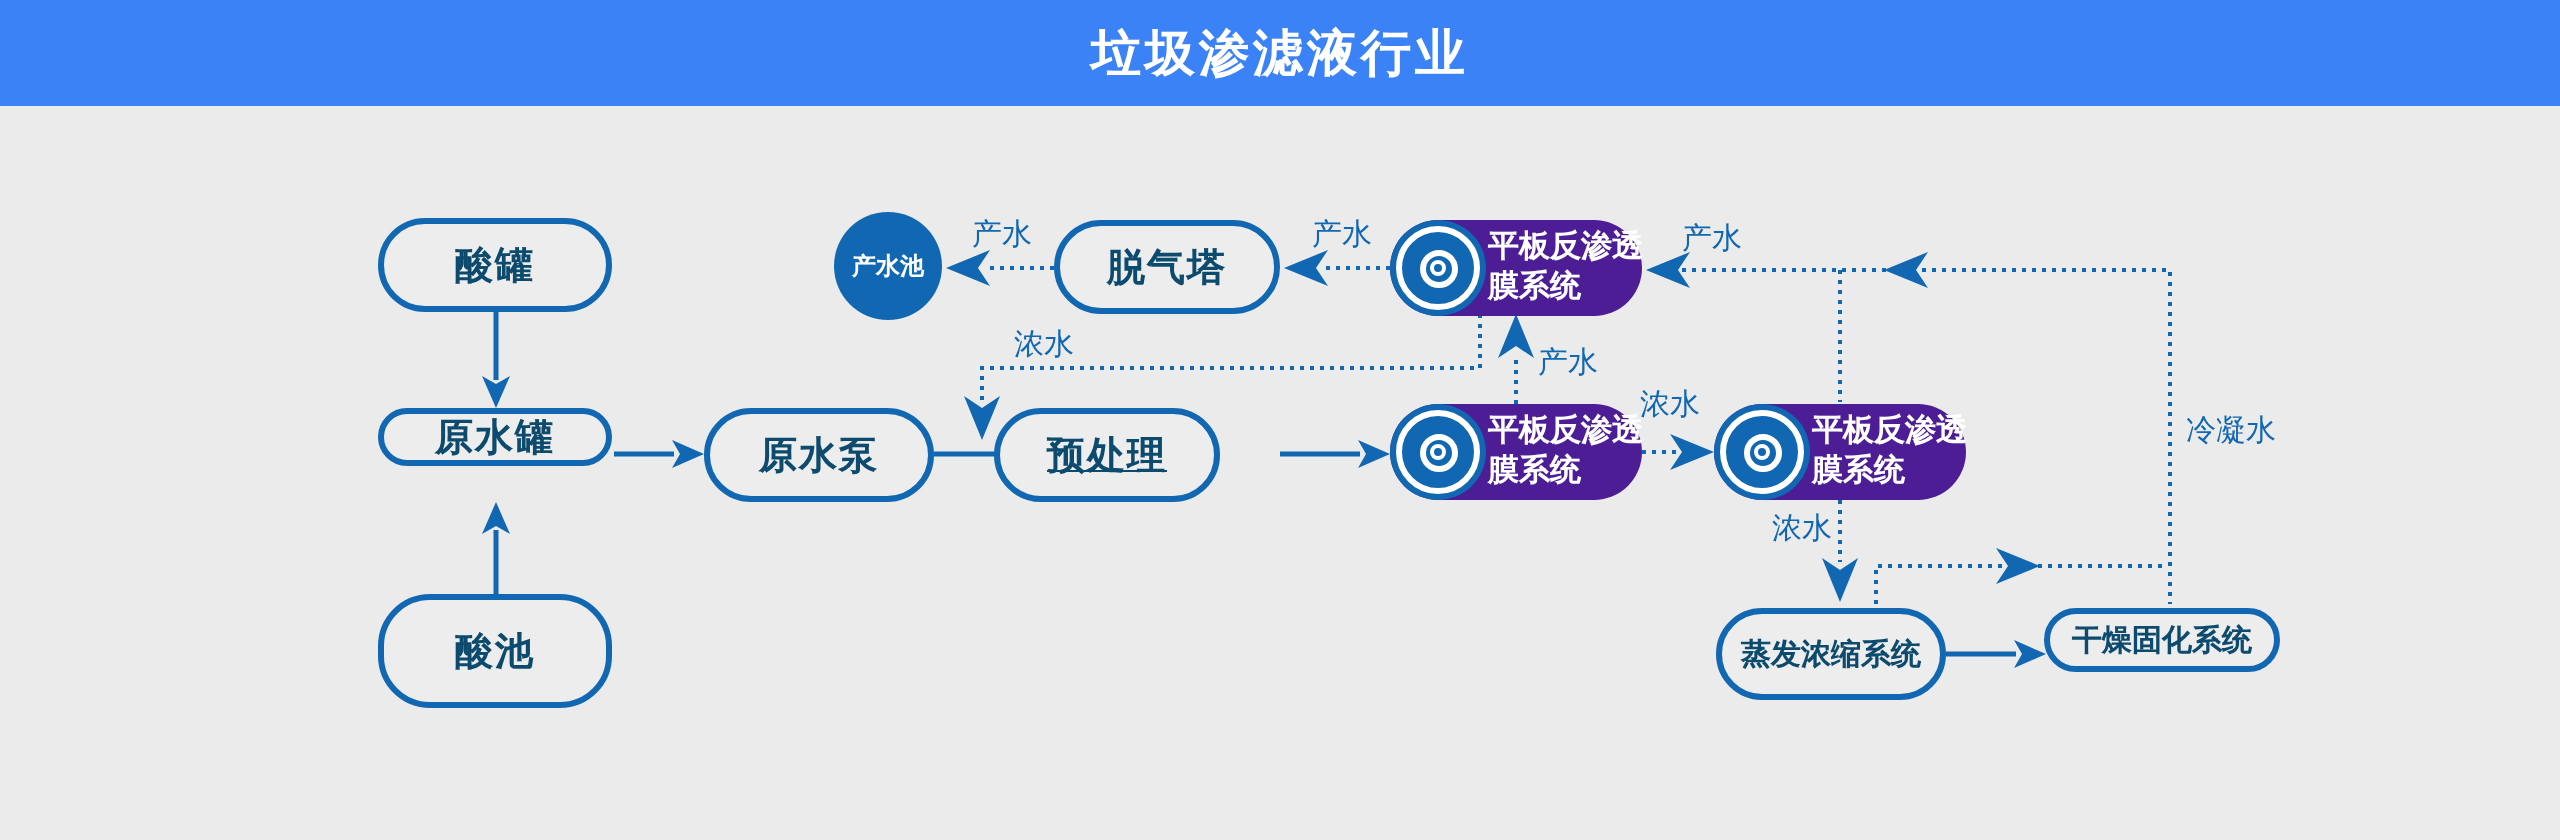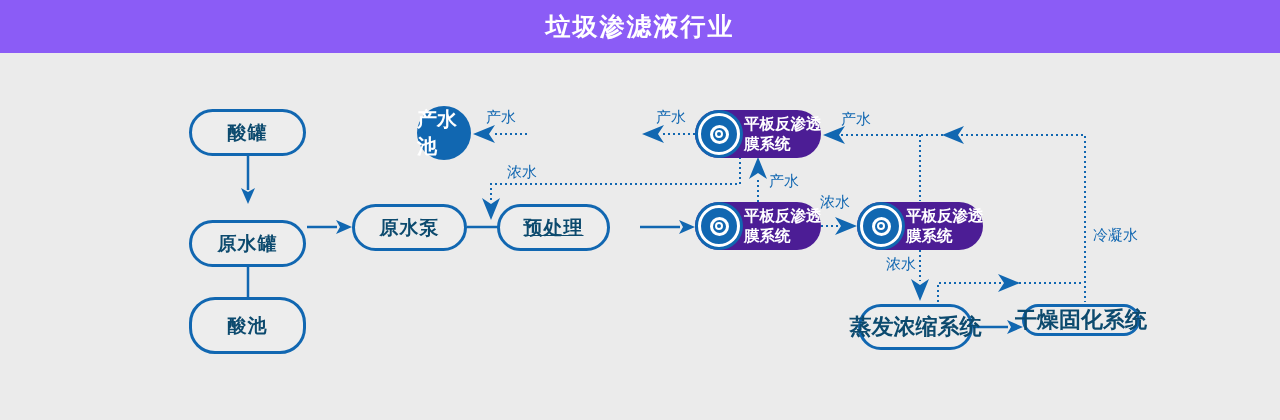--- a/index.html
+++ b/index.html
@@ -1,41 +1,41 @@
 <!DOCTYPE html>
 <html><head>
 <meta charset="utf-8">
 <style>
   html,body{margin:0;padding:0;}
   body{font-family:"Liberation Sans","DejaVu Sans",sans-serif;background:#fff;}
   .page{position:relative;width:1280px;height:420px;background:#ebebeb;overflow:hidden;}
-  .header{position:absolute;left:0;top:0;width:1280px;height:53px;background:#8b5cf6;
+  .header{position:absolute;left:0;top:0;width:1280px;height:53px;background:#3b82f6;
           display:flex;align-items:center;justify-content:center;}
   .title{color:#ffffff;font-size:25px;font-weight:bold;letter-spacing:2px;margin:0;}
   .connector-svg{position:absolute;left:0;top:0;width:1280px;height:420px;}
 
   .pill{position:absolute;background:#ededed;border:3px solid #1167b1;border-radius:26px;
         display:flex;align-items:center;justify-content:center;box-sizing:border-box;
         color:#0c4a6e;font-weight:bold;font-size:19px;letter-spacing:1px;white-space:nowrap;}
-  .pill.small{font-size:22px;letter-spacing:0;}
+  .pill.small{font-size:15px;letter-spacing:0;}
 
   .bluepill{position:absolute;background:#4c1d95;border-radius:24px;box-sizing:border-box;}
   .disc{position:absolute;left:0;top:0;width:48px;height:48px;border-radius:50%;background:#1167b1;
         display:flex;align-items:center;justify-content:center;}
   .disc::before{content:"";position:absolute;left:3px;top:3px;width:36px;height:36px;
         border:3px solid #ffffff;border-radius:50%;}
   .icon-ring{width:13px;height:13px;border:3.5px solid #ffffff;border-radius:50%;
         display:flex;align-items:center;justify-content:center;}
   .icon-ring::after{content:"";width:4px;height:4px;border:2.5px solid #ffffff;border-radius:50%;}
   .ro-text{position:absolute;left:49px;top:50%;transform:translateY(-50%);
         color:#ffffff;font-weight:bold;font-size:15.5px;line-height:20px;white-space:nowrap;}
   .ro-text span{display:block;}
 
   .circle-node{position:absolute;border-radius:50%;background:#1167b1;color:#ffffff;
-        display:flex;align-items:center;justify-content:center;font-weight:bold;font-size:20px;}
+        display:flex;align-items:center;justify-content:center;font-weight:bold;font-size:12px;}
 
   .flow-label{position:absolute;color:#1167b1;font-weight:normal;font-size:15px;white-space:nowrap;}
 </style>
 </head>
 <body>
 
 <div class="page">
 
   <div class="header">
     <h1 class="title">垃圾渗滤液行业</h1>
@@ -103,31 +103,34 @@
       <g>
         <polyline points="938,302 938,283 1083,283"></polyline>
         <path d="M1020,283 L998,274 L1004,283 L998,292 Z" fill="#1167b1" stroke="none" stroke-dasharray="none"></path>
       </g>
     </g>
   </svg>
 
   <div class="pill" style="left:189px;top:109px;width:117px;height:47px;">
     <span>酸罐</span>
   </div>
-  <div class="pill" style="left:189px;top:204px;width:117px;height:47px;margin-top:16px;">
+  <div class="pill" style="left:189px;top:204px;width:117px;height:29px;">
     <span>原水罐</span>
   </div>
   <div class="pill" style="left:189px;top:297px;width:117px;height:57px;">
     <span>酸池</span>
   </div>
   <div class="pill" style="left:352px;top:204px;width:115px;height:47px;">
     <span>原水泵</span>
   </div>
   <div class="pill" style="left:497px;top:204px;width:113px;height:47px;text-decoration:underline;">
     <span>预处理</span>
+  </div>
+  <div class="pill" style="left:527px;top:110px;width:113px;height:47px;">
+    <span>脱气塔</span>
   </div>
   <div class="pill small" style="left:858px;top:304px;width:115px;height:46px;">
     <span>蒸发浓缩系统</span>
   </div>
   <div class="pill small" style="left:1022px;top:304px;width:118px;height:32px;">
     <span>干燥固化系统</span>
   </div>
 
   <div class="circle-node" style="left:417px;top:106px;width:54px;height:54px;">
     <span>产水池</span>
@@ -161,15 +164,15 @@
     </div>
   </div>
 
   <span class="flow-label" style="left:486px;top:108px;">产水</span>
   <span class="flow-label" style="left:656px;top:108px;">产水</span>
   <span class="flow-label" style="left:841px;top:110px;">产水</span>
   <span class="flow-label" style="left:769px;top:172px;">产水</span>
   <span class="flow-label" style="left:507px;top:163px;">浓水</span>
   <span class="flow-label" style="left:820px;top:193px;">浓水</span>
   <span class="flow-label" style="left:886px;top:255px;">浓水</span>
-  <span class="flow-label" style="left:1093px;top:206px;margin-top:20px;">冷凝水</span>
+  <span class="flow-label" style="left:1093px;top:206px;">冷凝水</span>
 
 </div>
 
 </body></html>

